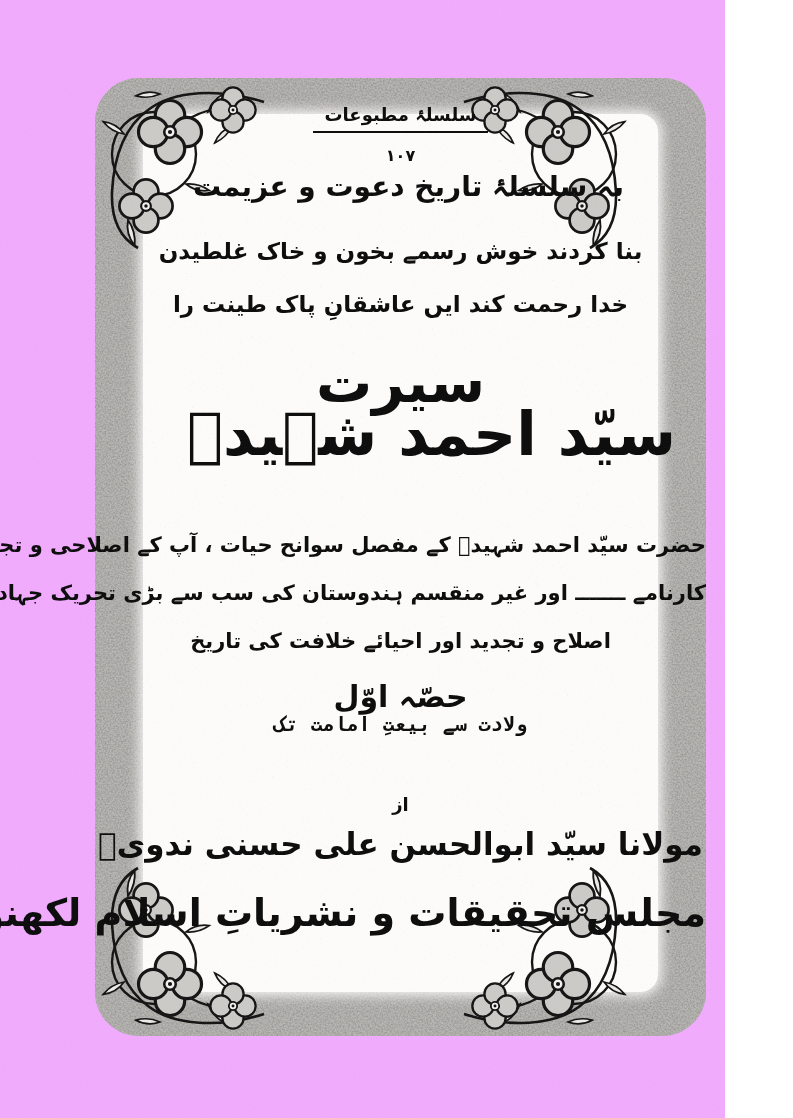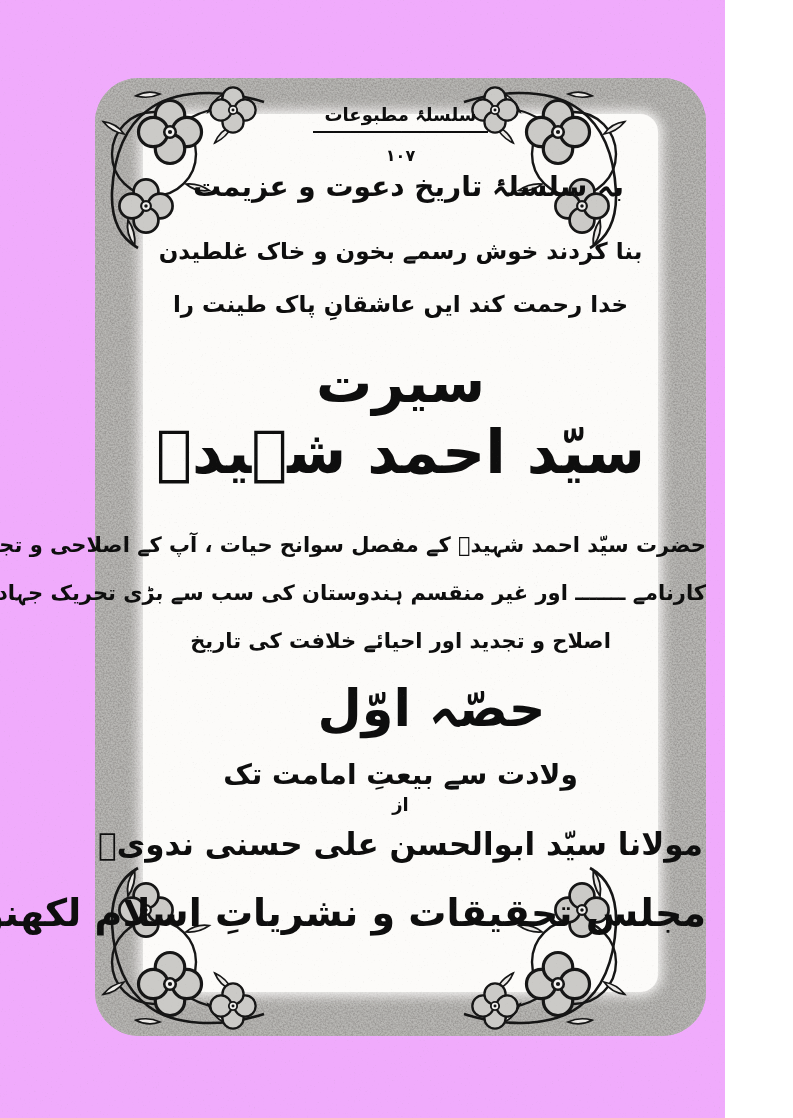--- a/index.html
+++ b/index.html
@@ -21,26 +21,26 @@
   
   .t{position:absolute;left:95px;width:611px;text-align:center;direction:rtl;
      white-space:nowrap;font-weight:700;z-index:5;color:#0e0e0e;}
   .ser-label{top:104px;font-size:18px;font-weight:700;}
   .ser-label span{display:inline-block;border-bottom:2.5px solid #0e0e0e;padding:0 12px 6px;}
   .ser-num{top:146px;font-size:16px;letter-spacing:1px;}
   .series-line{top:170px;font-size:28px;padding-left:8px;}
   .couplet1{top:238px;font-size:23px;}
   .couplet2{top:291px;font-size:23px;}
   .kicker{top:350px;font-size:56px;}
-  .main-title{top:412px;font-size:60px;line-height:1.35;}
+  .main-title{top:394px;font-size:60px;line-height:1.35;padding-left:31px;}
   .d1{top:533px;font-size:21px;}
   .d2{top:581px;font-size:21px;}
   .d3{top:629px;font-size:21px;}
-  .part-label{top:679px;font-size:51px;padding-left:31px;}
-  .part-sub{top:758px;font-size:28px;}
+  .part-label{top:679px;font-size:30px;}
+  .part-sub{top:712px;font-size:20px;font-family:Liberation Mono, monospace;}
   .az{top:794px;font-size:18px;}
   .author{top:826px;font-size:31px;}
   .publisher{top:891px;font-size:38px;}
   .url{position:absolute;left:0;top:1082px;width:793px;text-align:center;direction:ltr;
        font-family:"Liberation Serif","DejaVu Serif",serif;font-size:21px;color:#2f2f2f;
        letter-spacing:0.5px;z-index:5;}
   .grain-overlay{position:absolute;left:0;top:0;width:793px;height:1118px;z-index:9;
                  pointer-events:none;opacity:0.5;}
   .defs-holder{position:absolute;width:0;height:0;overflow:hidden;}
 </style>

